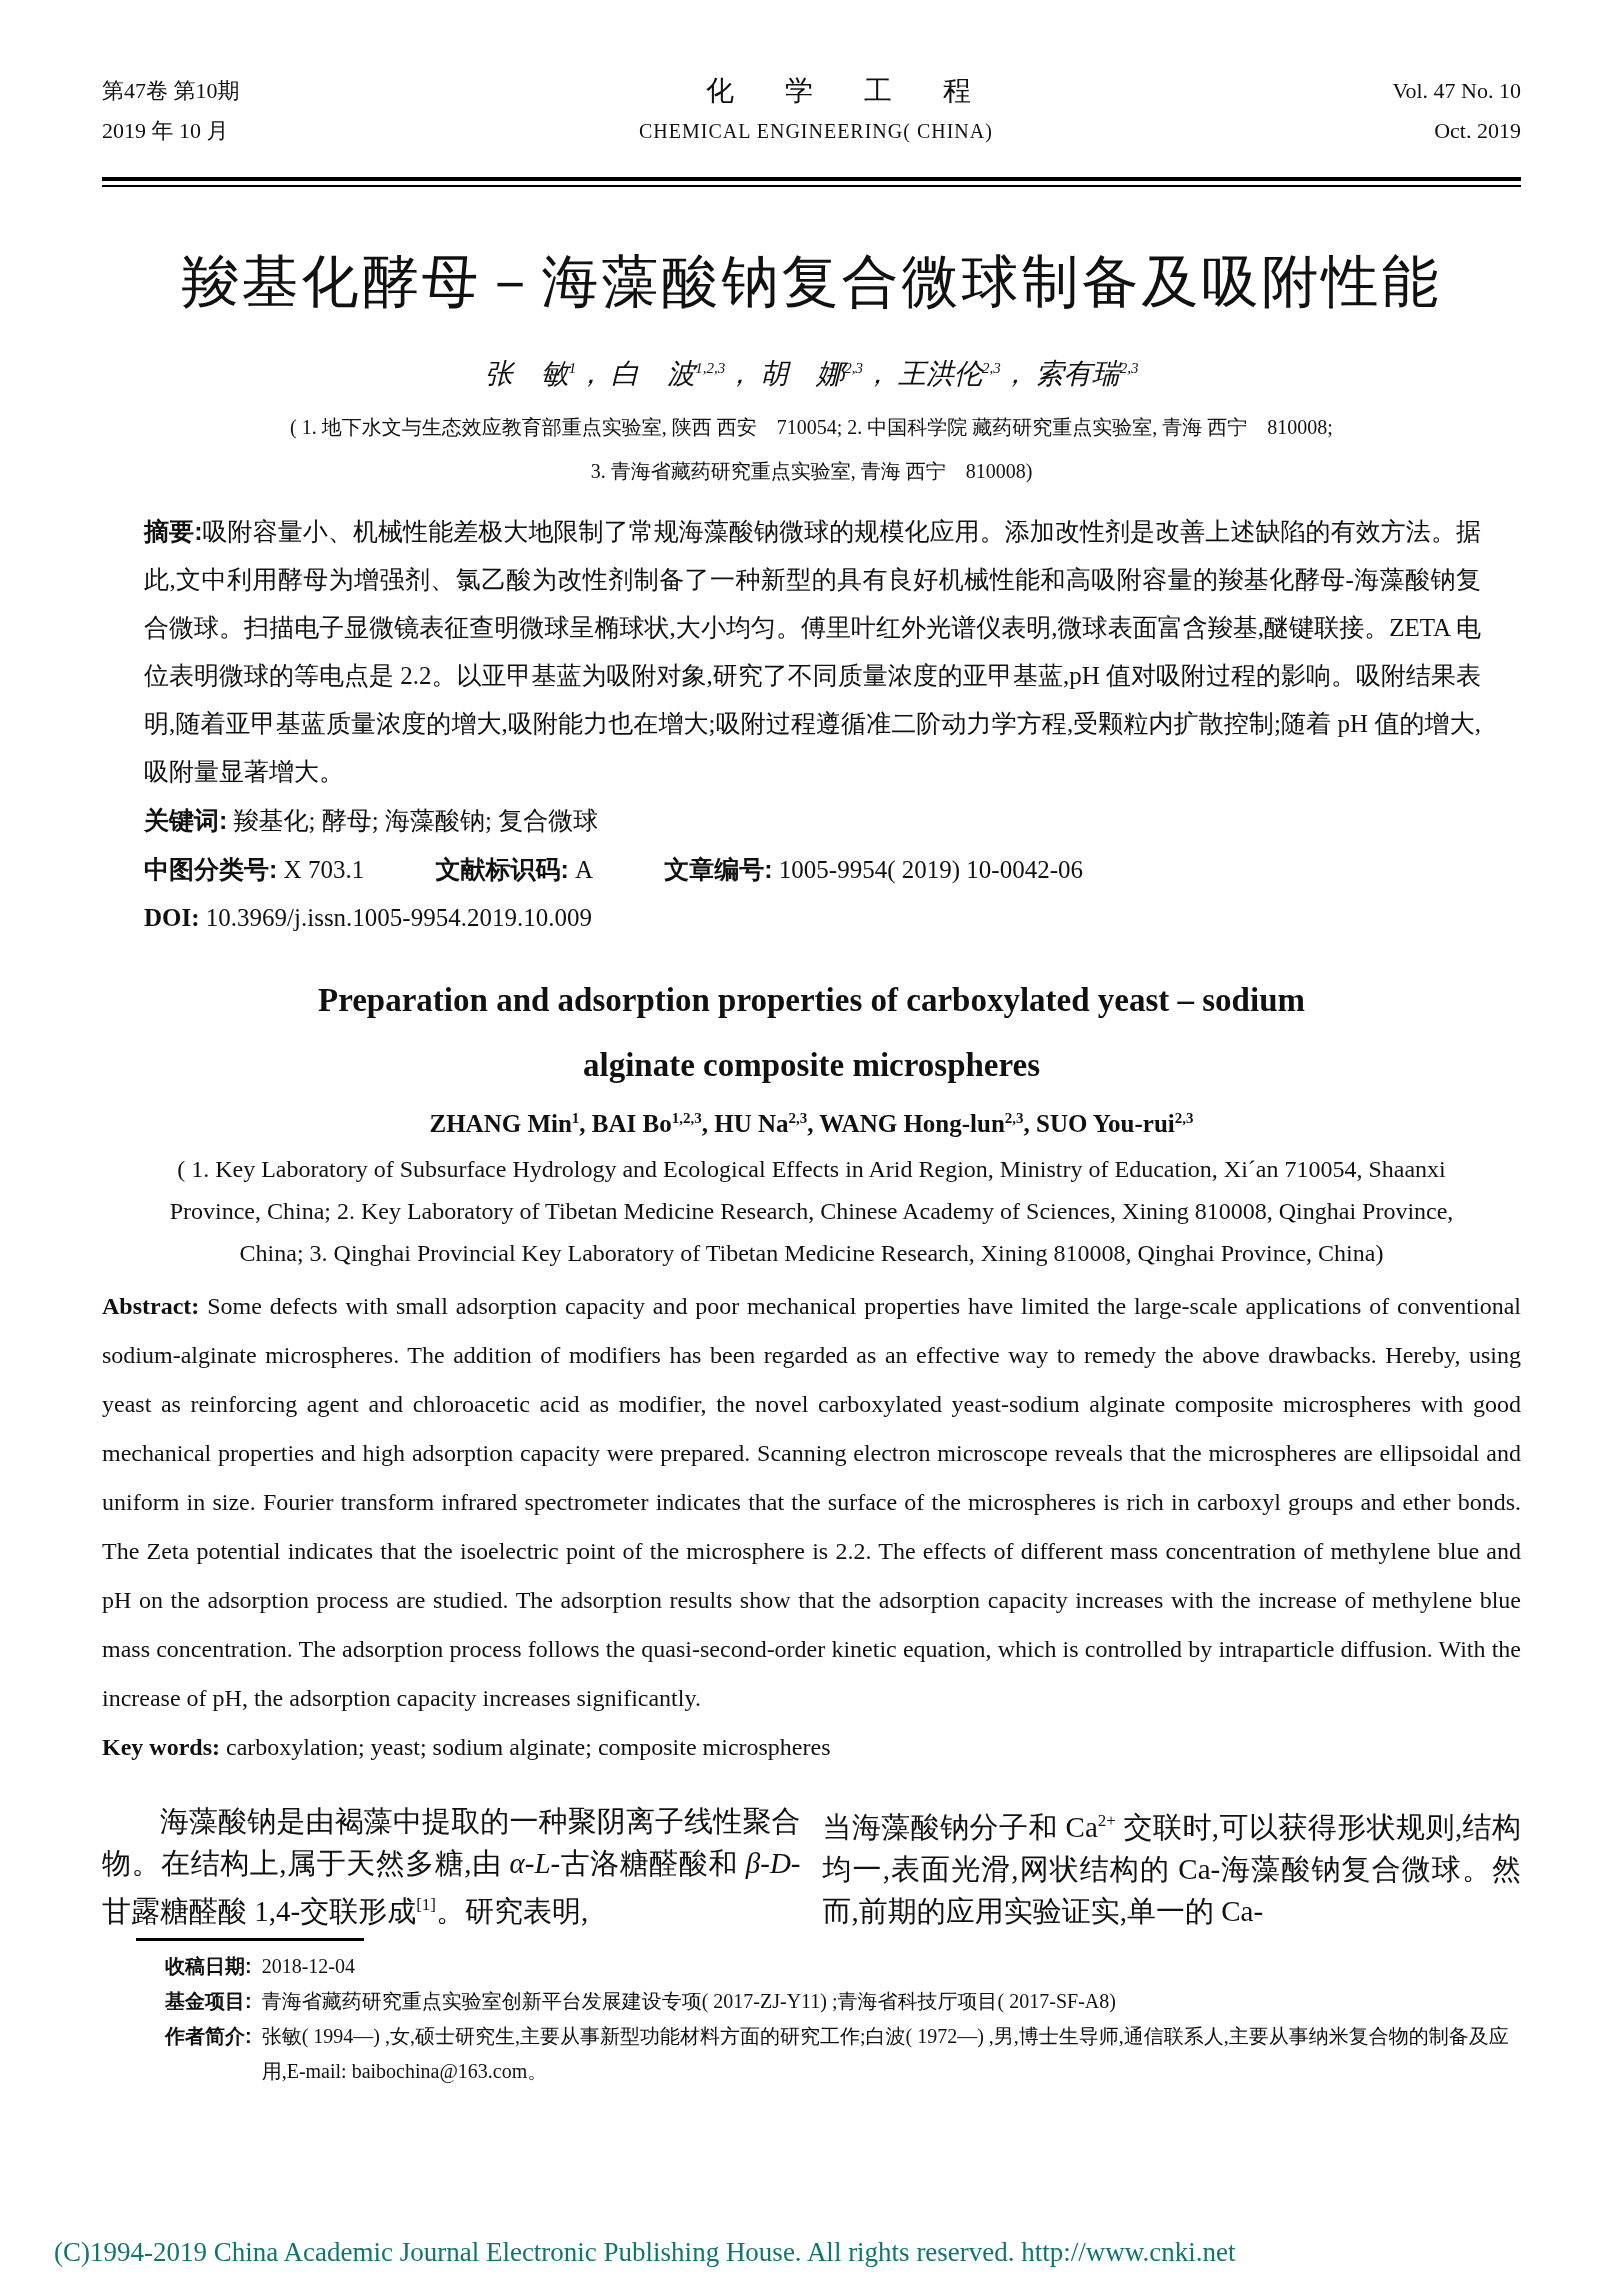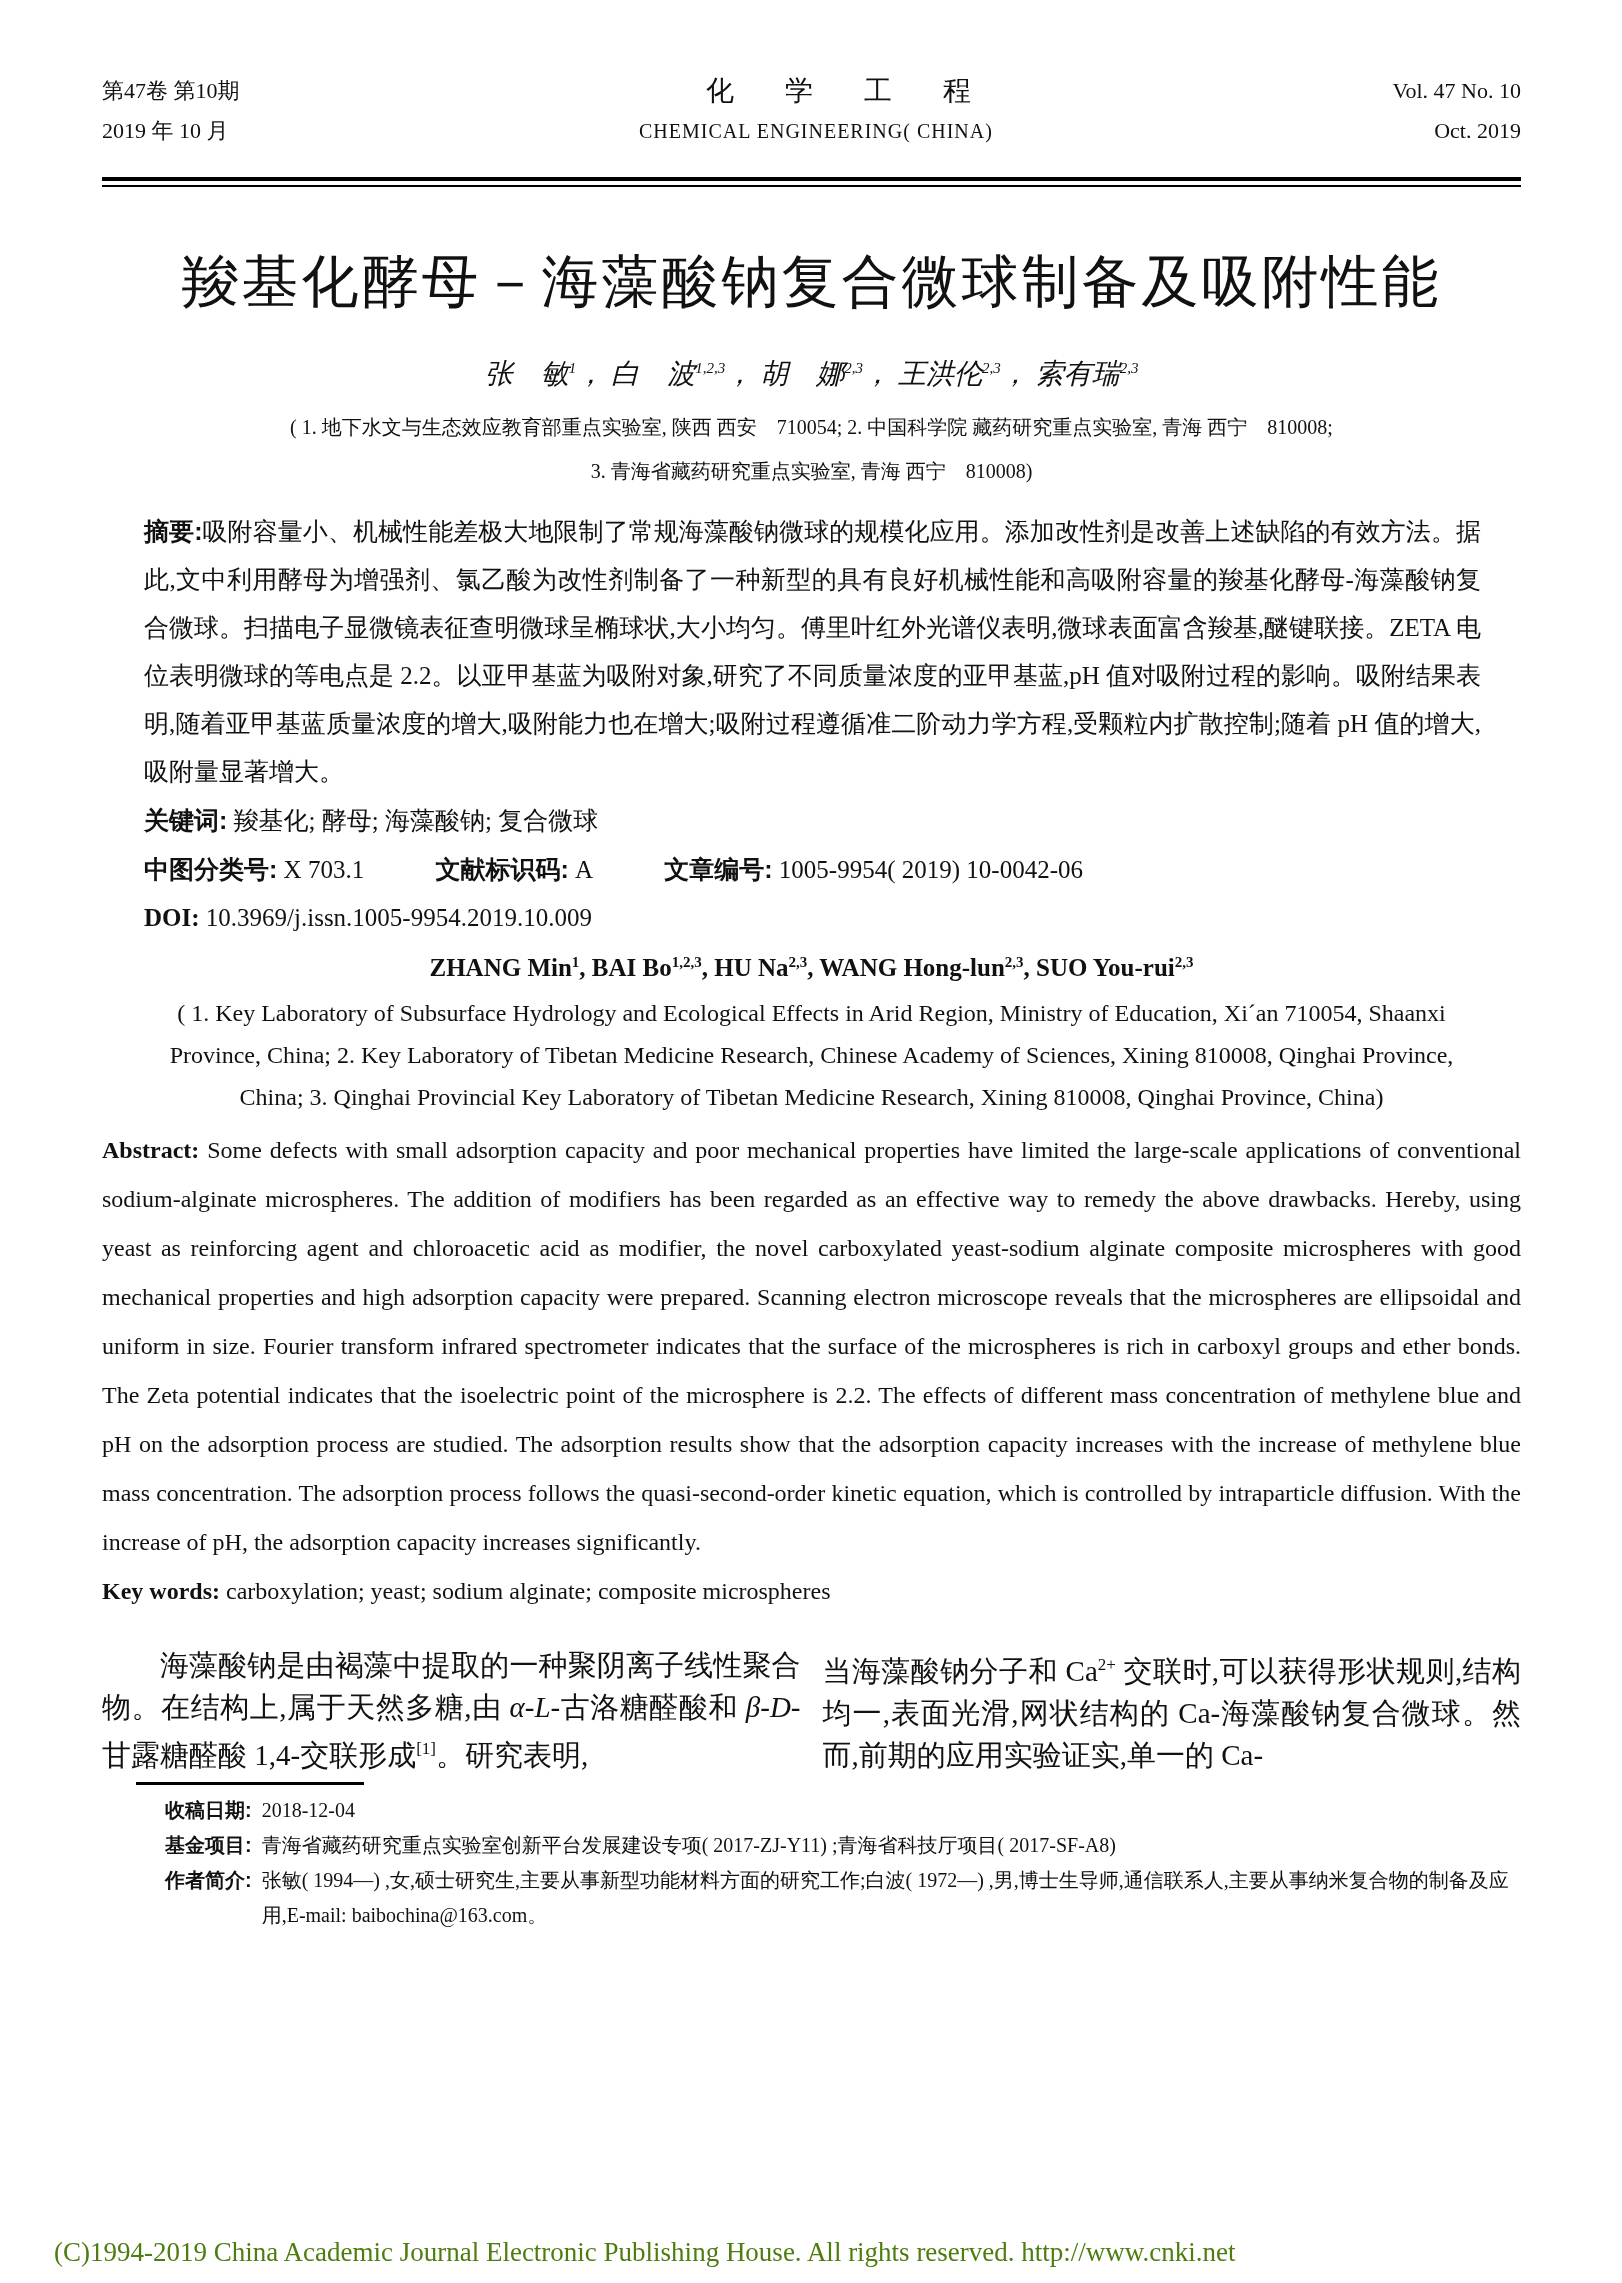--- a/index.html
+++ b/index.html
@@ -50,21 +50,21 @@
 
   
   .fn-rule { margin:6px 0 8px 34px; width:228px; border-top:3px solid #000; }
   .footnotes { margin-left:63px; margin-right:10px; font-size:20px; line-height:35px; }
   .fn { display:flex; }
   .fn-label { flex:0 0 auto; margin-right:10px; font-family:"Liberation Sans","DejaVu Sans",sans-serif; font-weight:700; }
   .fn-value { flex:1; }
 
   
   .watermark {
-    position:absolute; left:54px; bottom:16px; font-size:27px; color:#4d7c0f;
+    position:absolute; left:54px; bottom:16px; font-size:27px; color:#0f766e;
     font-family:"Liberation Serif","DejaVu Serif",serif; white-space:nowrap;
   }
 </style>
 </head>
 <body>
 
 <div class="page">
   <div class="inner">
 
     <div class="jheader">
@@ -103,20 +103,24 @@
       <p class="clc-line">
         <span class="pair"><span class="lbl">中图分类号:</span> <span>X 703.1</span></span>
         <span class="pair"><span class="lbl">文献标识码:</span> <span>A</span></span>
         <span><span class="lbl">文章编号:</span> <span>1005-9954( 2019) 10-0042-06</span></span>
       </p>
       <p>
         <span class="lbl-serif">DOI:</span> <span>10.3969/j.issn.1005-9954.2019.10.009</span>
       </p>
     </div>
 
+    <div class="title-en">
+      <div>Preparation and adsorption properties of carboxylated yeast – sodium</div>
+      <div>alginate composite microspheres</div>
+    </div>
 
     <div class="authors-en"><span>ZHANG Min</span><sup>1</sup><span>, </span><span>BAI Bo</span><sup>1,2,3</sup><span>, </span><span>HU Na</span><sup>2,3</sup><span>, </span><span>WANG Hong-lun</span><sup>2,3</sup><span>, </span><span>SUO You-rui</span><sup>2,3</sup>
     </div>
 
     <div class="affil-en">( 1. Key Laboratory of Subsurface Hydrology and Ecological Effects in Arid Region, Ministry of Education, Xi´an 710054, Shaanxi Province, China; 2. Key Laboratory of Tibetan Medicine Research, Chinese Academy of Sciences, Xining 810008, Qinghai Province, China; 3. Qinghai Provincial Key Laboratory of Tibetan Medicine Research, Xining 810008, Qinghai Province, China)</div>
 
     <p class="abs-en">
       <span class="lbl-serif">Abstract:</span> <span>Some defects with small adsorption capacity and poor mechanical properties have limited the large-scale applications of conventional sodium-alginate microspheres. The addition of modifiers has been regarded as an effective way to remedy the above drawbacks. Hereby, using yeast as reinforcing agent and chloroacetic acid as modifier, the novel carboxylated yeast-sodium alginate composite microspheres with good mechanical properties and high adsorption capacity were prepared. Scanning electron microscope reveals that the microspheres are ellipsoidal and uniform in size. Fourier transform infrared spectrometer indicates that the surface of the microspheres is rich in carboxyl groups and ether bonds. The Zeta potential indicates that the isoelectric point of the microsphere is 2.2. The effects of different mass concentration of methylene blue and pH on the adsorption process are studied. The adsorption results show that the adsorption capacity increases with the increase of methylene blue mass concentration. The adsorption process follows the quasi-second-order kinetic equation, which is controlled by intraparticle diffusion. With the increase of pH, the adsorption capacity increases significantly.</span>
     </p>
     <p class="kw-en">

